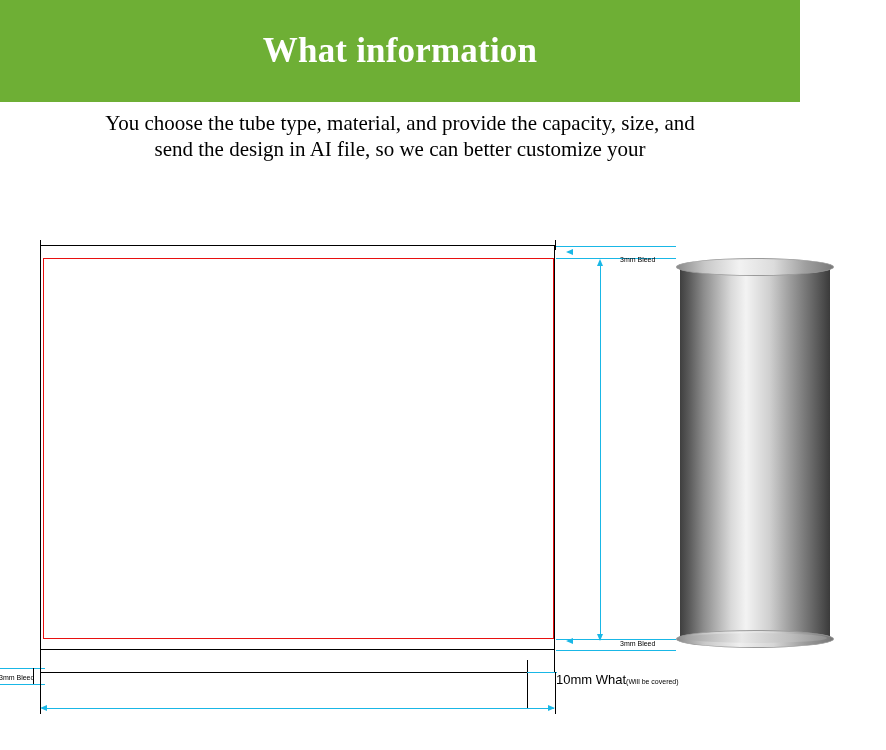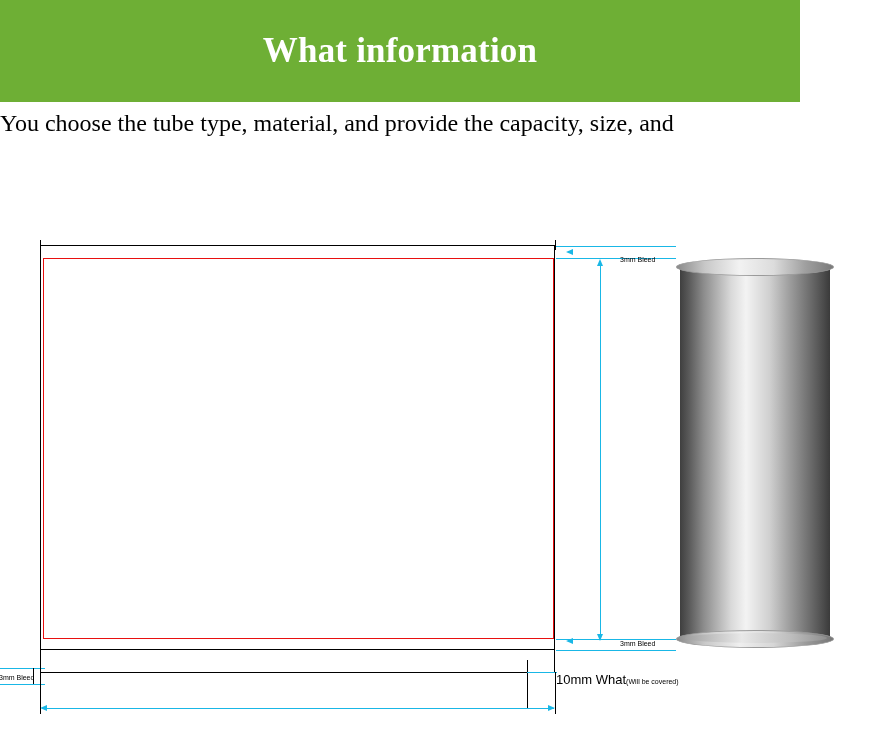--- a/index.html
+++ b/index.html
@@ -37,24 +37,24 @@
     text-align: center;
     letter-spacing: 0.2px;
   }
 
   
   .subtext {
     position: absolute;
     left: 0;
     top: 110px;
     width: 800px;
-    text-align: left;
+    text-align: center;
     color: #000000;
     font-family: "Liberation Serif", serif;
-    font-size: 24px;
+    font-size: 21px;
     line-height: 26px;
   }
   .subtext div { white-space: nowrap; }
 
   
   .diagram {
     position: absolute;
     left: 0;
     top: 0;
     width: 886px;
@@ -221,20 +221,21 @@
 </style>
 </head>
 <body>
 
 <div class="banner">
   <div class="banner-line">What information</div>
 </div>
 
 <div class="subtext">
   <div>You choose the tube type,  material,  and provide the capacity,  size,  and</div>
+  <div>send the design in AI file,  so we can better customize your</div>
 </div>
 
 <div class="diagram">
 
   <div class="trim-box"></div>
 
   <div class="red-box"></div>
 
   <div class="paste-box"></div>
 

